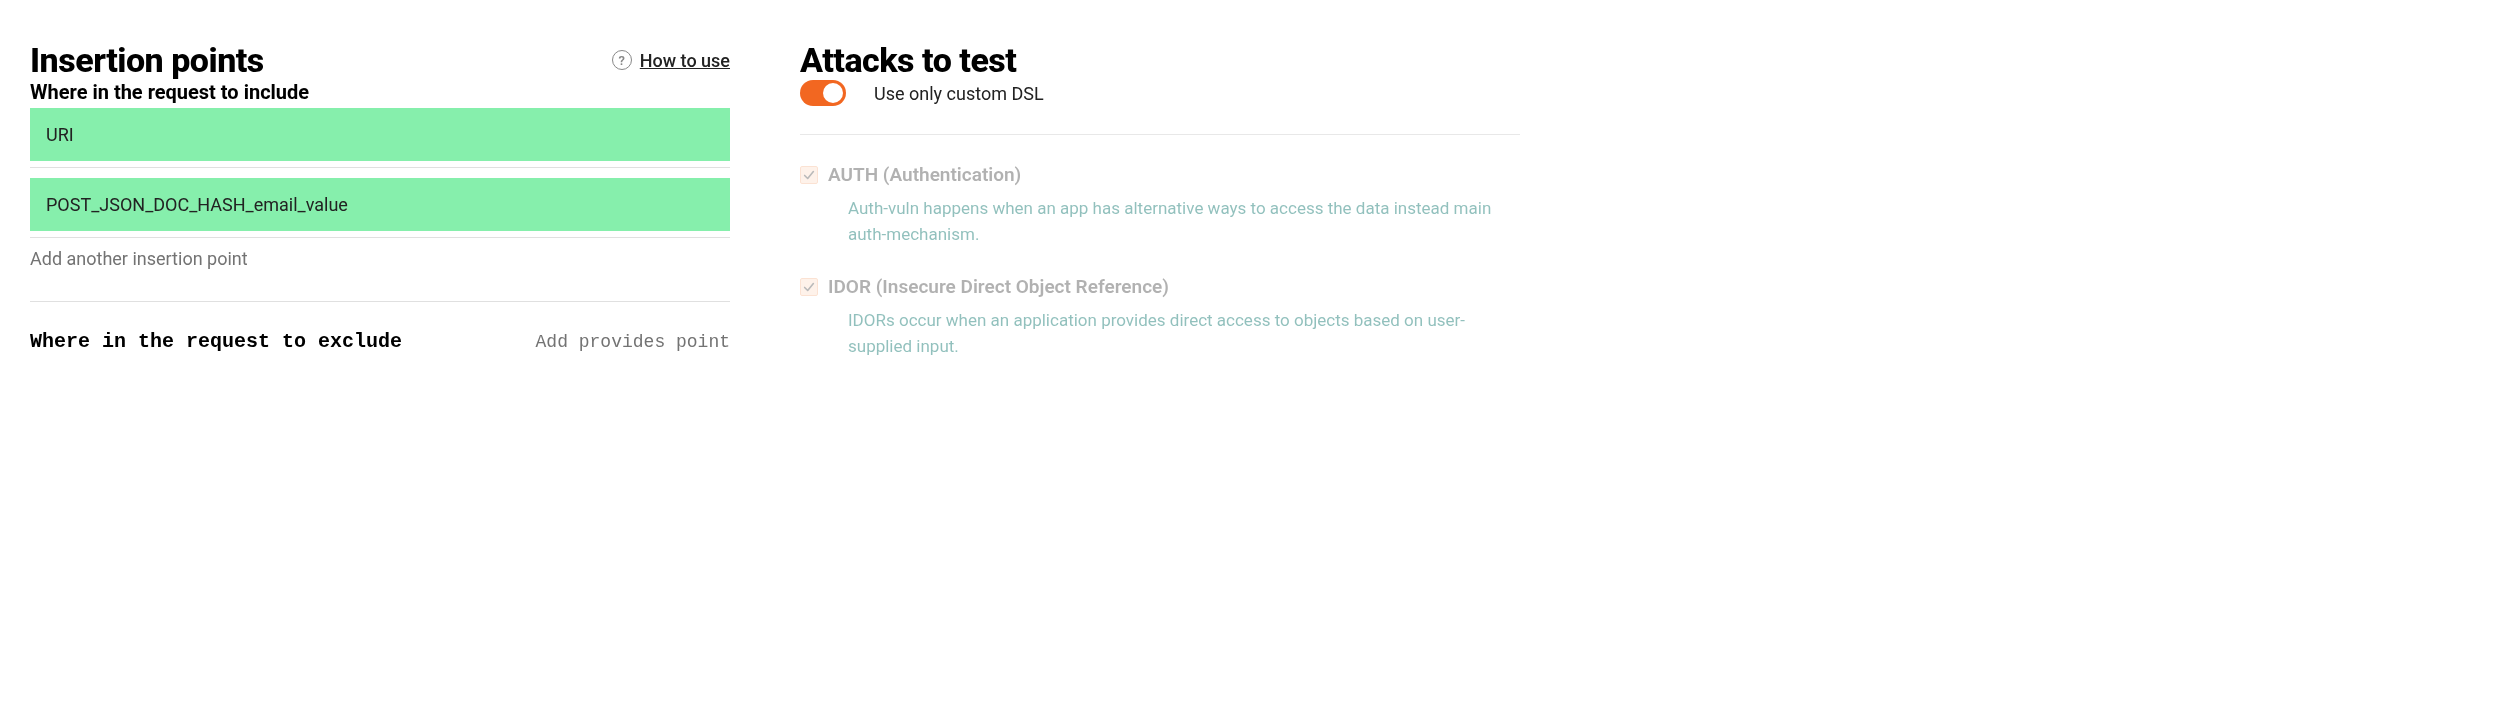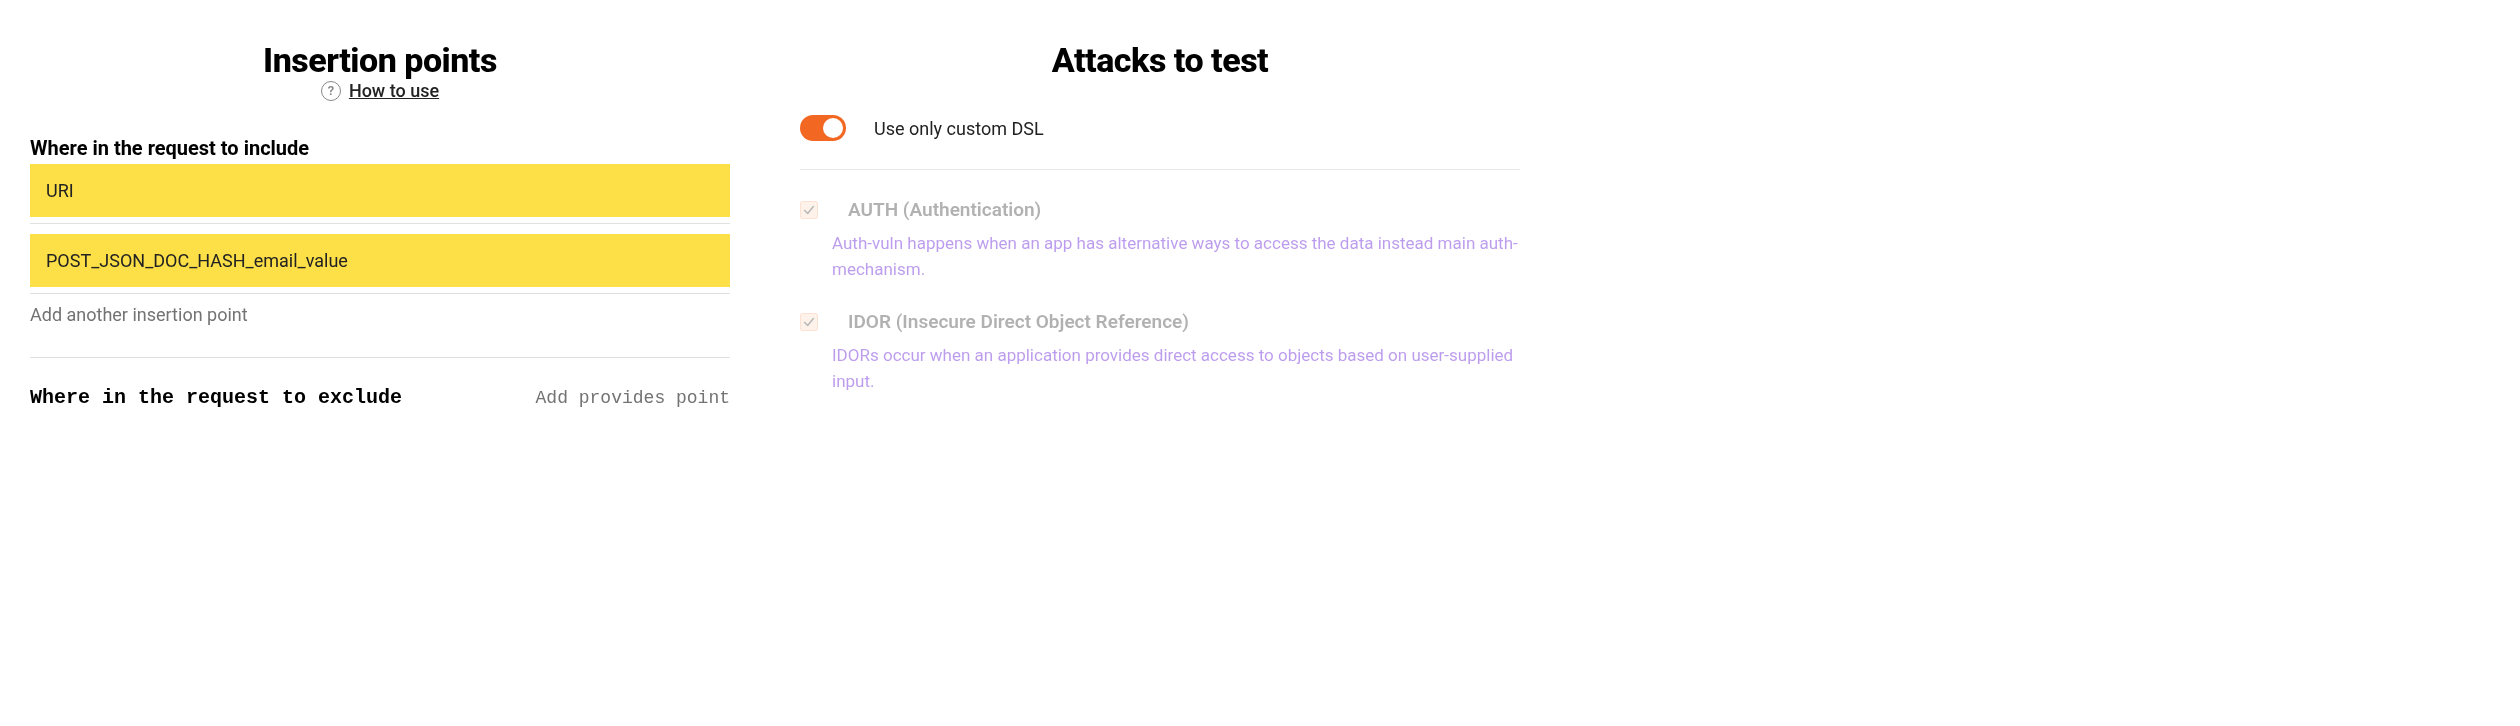--- a/index.html
+++ b/index.html
@@ -21,22 +21,20 @@
     .left-panel {
       flex: 0 0 700px;
     }
     .right-panel {
       flex: 0 0 720px;
     }
     .panel-header {
       display: flex;
       justify-content: space-between;
       align-items: center;
-      margin-bottom: 35px;
-      flex-direction: column;
     }
     .panel-title {
       font-size: 34px;
       font-weight: 800;
       letter-spacing: -0.5px;
     }
     .how-to-use {
       display: flex;
       align-items: center;
       gap: 8px;
@@ -59,21 +57,21 @@
       color: #888;
       font-size: 13px;
       font-weight: 600;
     }
     .section-label {
       font-size: 20px;
       font-weight: 700;
       margin-bottom: 4px;
     }
     .insertion-item {
-      background: #fde047;
+      background: #86efac;
       padding: 16px 16px;
       font-size: 18px;
       color: #222;
       margin-bottom: 2px;
       cursor: pointer;
     }
     .item-divider {
       border: none;
       border-top: 1px solid #e0e0e0;
       margin: 6px 0 10px 0;
@@ -128,21 +126,21 @@
       border-top: 1px solid #e8e8e8;
       margin-bottom: 28px;
     }
     .attack-item {
       margin-bottom: 28px;
       opacity: 0.45;
     }
     .attack-header {
       display: flex;
       align-items: center;
-      gap: 30px;
+      gap: 10px;
       margin-bottom: 10px;
     }
     .checkbox {
       width: 18px;
       height: 18px;
       background: #fde3d2;
       border: 1px solid #f8c19e;
       border-radius: 2px;
       display: flex;
       align-items: center;
@@ -154,22 +152,22 @@
       width: 14px;
       height: 14px;
     }
     .attack-title {
       font-size: 19px;
       font-weight: 600;
       color: #555;
     }
     .attack-desc {
       font-size: 17px;
-      color: #6d28d9;
-      margin-left: 32px;
+      color: #0f766e;
+      margin-left: 48px;
       line-height: 1.5;
     }
   </style>
 </head>
 <body>
 
 <div class="container">
 
   <div class="left-panel">
     <div class="panel-header">

